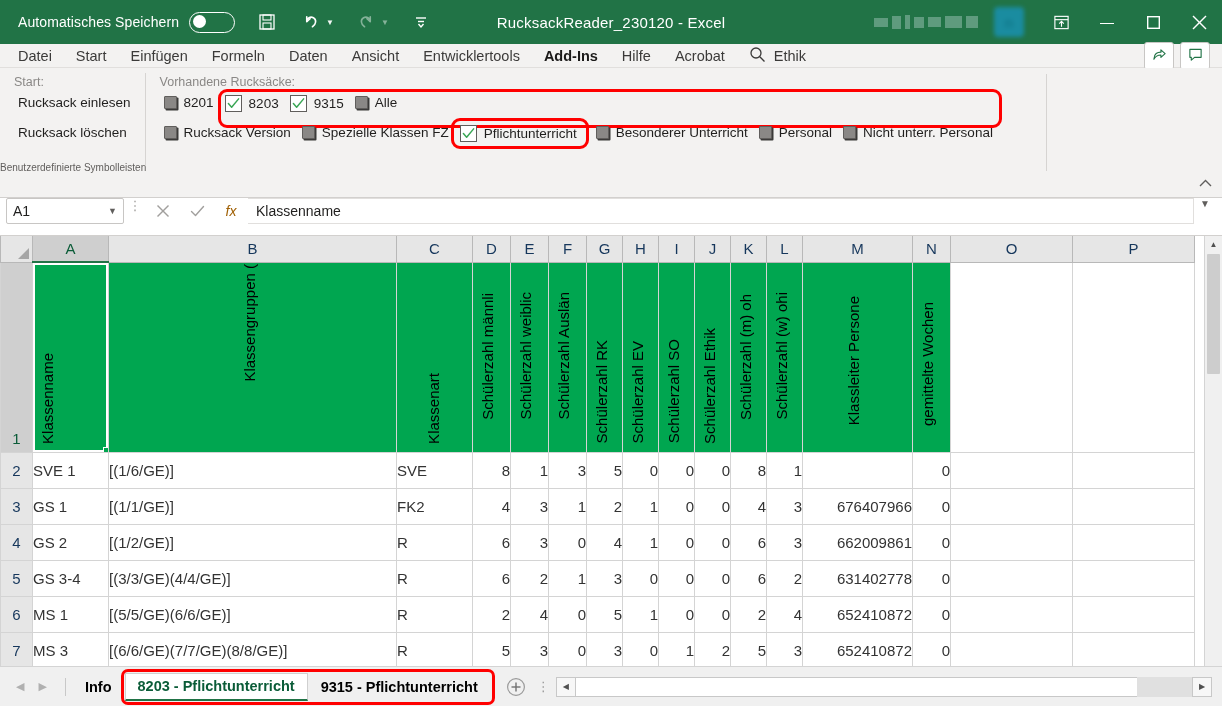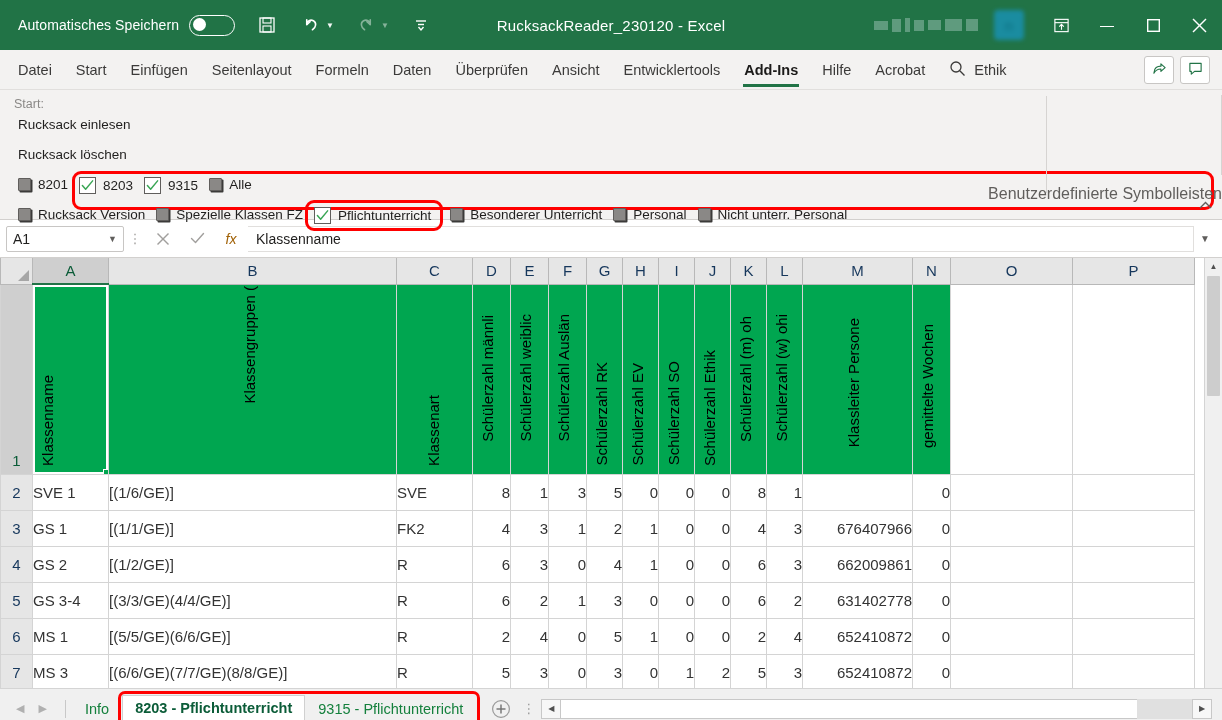--- a/index.html
+++ b/index.html
@@ -6,21 +6,21 @@
   html,body { width:1222px; height:720px; overflow:hidden; }
   body {
     font-family: "Liberation Sans", sans-serif;
     font-size: 13px;
     color:#333;
     background:#fff;
   }
 
   
   #titlebar{
-    height:50px; background:#217346; display:flex; align-items:center;
+    height:44px; background:#217346; display:flex; align-items:center;
     color:#fff; position:relative;
   }
   .autosave-label{ font-size:14px; margin-left:18px; color:#fff; letter-spacing:.1px;}
   .toggle{
     width:46px;height:21px;border-radius:11px;border:1.6px solid #fff;
     margin-left:10px; position:relative; background:transparent; flex:0 0 auto;
   }
   .toggle .knob{
     position:absolute;left:3px;top:2.5px;width:13px;height:13px;border-radius:50%;background:#fff;
   }
@@ -39,42 +39,42 @@
   .avatar{
      width:30px;height:30px;border-radius:4px;background:#1a8ca0;margin:0 14px 0 8px;
      display:flex;align-items:center;justify-content:center;color:#0d6f80;font-size:15px;
      filter:blur(2.2px);
   }
   .wctrl{ width:46px; height:42px; display:flex; align-items:center; justify-content:center;
           color:#fff; font-size:14px; }
 
   
   #menubar{
-    height:40px; background:#f3f2f1; display:flex; align-items:center; position:relative;
+    height:24px; background:#f3f2f1; display:flex; align-items:center; position:relative;
     border-bottom:1px solid #e1dfdd;
   }
   .mtab{
     padding:0 12px; height:40px; line-height:40px; font-size:14.5px; color:#3b3a39;
     position:relative; white-space:nowrap;
   }
   .mtab:first-child{ margin-left:6px; }
   .mtab.active{ font-weight:bold; color:#1b1a19; }
   .mtab.active::after{
     content:""; position:absolute; left:11px; right:11px; bottom:3px; height:3px; background:#217346;
   }
   .search-wrap{ display:flex; align-items:center; gap:8px; margin-left:12px; color:#3b3a39; font-size:14.5px;}
   #menubar-right{ margin-left:auto; display:flex; align-items:center; gap:6px; margin-right:12px; }
   .mbtn{ width:30px;height:28px;border:1px solid #c8c6c4;background:#fff;border-radius:3px;
          display:flex;align-items:center;justify-content:center; }
 
   
   #ribbon{
     height:130px; background:#f3f2f1; position:relative; border-bottom:1px solid #d2d0ce;
   }
-  #ribbon-inner{ display:flex; height:92px; padding-top:5px;flex-direction:column; }
+  #ribbon-inner{ display:flex; height:92px; padding-top:5px; }
   .rgroup{ padding:0 10px; height:92px; }
   .rgroup.divider{ border-right:1px solid #d6d4d2; }
   .rlabel{ font-size:12.5px; color:#8a8886; padding:2px 4px 4px 4px; }
   .rrow{ display:flex; align-items:flex-start; height:30px; padding-left:4px; gap:0; }
   .rcmd{ font-size:13.5px; color:#201f1e; padding:2px 4px; white-space:nowrap; }
   .chk{ display:flex; align-items:center; gap:7px; padding:2px 7px 2px 4px; white-space:nowrap;
         font-size:13.5px; color:#201f1e; }
   .box-unchecked{
     width:13px;height:13px;flex:0 0 auto;position:relative;
     background:#8a8886; border:1px solid #605e5c; border-radius:1px;
@@ -86,29 +86,29 @@
   }
   .box-checked svg{ display:block; }
   .hl{ position:relative; }
   .hl::after{
     content:""; position:absolute; border:3px solid #ff0000; border-radius:9px;
     pointer-events:none;
   }
   #hl-rucks::after{ left:62px; top:-4px; right:-2px; bottom:-5px; }
   #hl-pflicht::after{ left:-5px; top:-5px; right:-5px; bottom:-5px; }
   #ribbon-grouplabel{
-    position:absolute; left:0; right:0; bottom:16px; text-align:right; font-size:16px; color:#605e5c;
+    position:absolute; left:0; right:0; bottom:24px; text-align:left; font-size:10px; color:#605e5c;
   }
   #ribbon-collapse{
     position:absolute; right:10px; bottom:6px; color:#605e5c; font-size:12px;
   }
   #ribbon-vdiv{ position:absolute; right:175px; top:6px; bottom:26px; width:1px; background:#d6d4d2; }
 
   
-  #fbar{ height:38px; display:flex; align-items:center; background:#fff; border-bottom:1px solid #d2d0ce;
+  #fbar{ height:38px; display:flex; align-items:flex-start; background:#fff; border-bottom:1px solid #d2d0ce;
          padding:0 6px; gap:0; }
   #namebox{
     width:118px; height:26px; border:1px solid #c8c6c4; background:#fff; display:flex;
     align-items:center; padding:0 6px; font-size:14px; color:#201f1e; border-radius:2px;
   }
   #namebox .nb-caret{ margin-left:auto; font-size:9px; color:#605e5c; }
   .fb-dots{ width:22px; text-align:center; color:#a19f9d; font-size:13px; letter-spacing:0; }
   .fb-btn{ width:34px;height:26px;display:flex;align-items:center;justify-content:center;color:#a19f9d;font-size:16px;}
   .fb-fx{ font-style:italic; font-family:Liberation Sans, sans-serif; font-size:14px; color:#a16207; }
   #fbinput{
@@ -166,22 +166,22 @@
   .sb-arrow{ height:17px; display:flex; align-items:center; justify-content:center;
              font-size:8px; color:#505050; background:#f0f0f0; }
   #vthumb{ position:absolute; top:18px; left:2px; right:2px; height:120px; background:#cdcdcd; border-radius:1px;}
 
   
   #sheetbar{ height:40px; background:#f0f0f0; display:flex; align-items:center; border-top:1px solid #d4d4d4;
              position:relative; padding:0 4px; }
   .nav-arrows{ display:flex; gap:14px; padding:0 12px; color:#b0b0b0; font-size:11px; }
   .sb-div{ width:1px; height:18px; background:#c8c8c8; margin:0 6px; }
   .stab{
-    height:28px; display:flex; align-items:center; padding:0 12px; font-size:14.5px; color:#15803d;
-    border:1px solid transparent; white-space:nowrap;
+    height:28px; display:flex; align-items:center; padding:0 12px; font-size:14.5px; color:#000000;
+    border:1px solid transparent; white-space:nowrap;font-weight:bold;
   }
   .stab.active{
     background:#fff; color:#0b5c38; font-weight:bold; border:1px solid #d0d0d0; border-bottom:2px solid #217346;
   }
   #sheet-hl{ position:relative; display:flex; align-items:center; }
   #sheet-hl::after{
     content:""; position:absolute; left:-4px; top:-4px; right:-4px; bottom:-4px;
     border:3px solid #ff0000; border-radius:7px; pointer-events:none;
   }
   .addsheet{ width:30px;height:30px;display:flex;align-items:center;justify-content:center;
@@ -267,24 +267,22 @@
           <line x1="14" y1="1" x2="1" y2="14" stroke="#fff" stroke-width="1.4"></line>
         </svg>
     </div>
   </div>
 </div>
 
 <div id="menubar">
   <div class="mtab">Datei</div>
   <div class="mtab">Start</div>
   <div class="mtab">Einfügen</div>
-  <div class="mtab">Seitenlayout</div>
   <div class="mtab">Formeln</div>
   <div class="mtab">Daten</div>
-  <div class="mtab">Überprüfen</div>
   <div class="mtab">Ansicht</div>
   <div class="mtab">Entwicklertools</div>
   <div class="mtab active">Add-Ins</div>
   <div class="mtab">Hilfe</div>
   <div class="mtab">Acrobat</div>
 
   <div class="search-wrap">
     <span>
       <svg width="17" height="17" viewBox="0 0 17 17">
           <circle cx="7" cy="7" r="5" fill="none" stroke="#3b3a39" stroke-width="1.3"></circle>
@@ -319,20 +317,21 @@
       <div class="rlabel">Start:</div>
       <div class="rrow">
           <span class="rcmd">Rucksack einlesen</span>
         </div>
       <div class="rrow">
           <span class="rcmd">Rucksack löschen</span>
         </div>
     </div>
 
     <div class="rgroup">
+      <div class="rlabel">Vorhandene Rucksäcke:</div>
 
       <div class="rrow hl" id="hl-rucks">
         <label class="chk">
           <span class="box-unchecked"></span>
           <span>8201</span>
         </label>
         <label class="chk">
           <span class="box-checked">
             <svg width="13" height="13" viewBox="0 0 14 14">
                 <path d="M1.5 7 L5 11 L12.5 2" fill="none" stroke="#3aa655" stroke-width="1.6" stroke-linecap="round" stroke-linejoin="round"></path>

